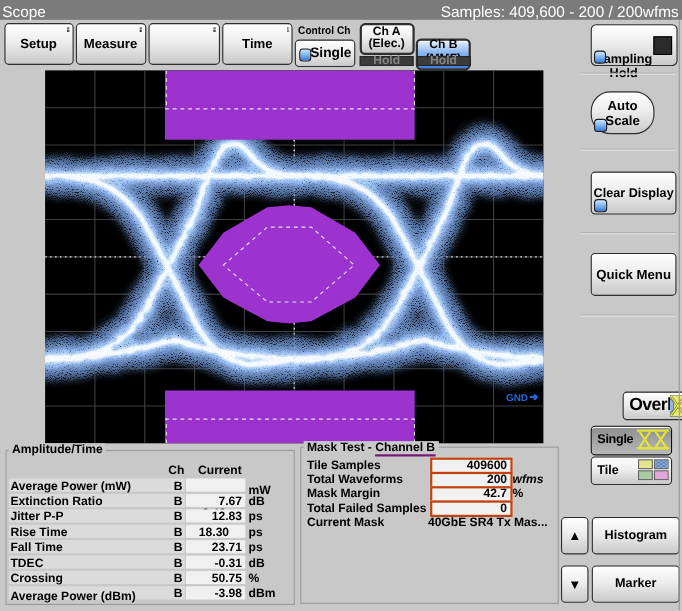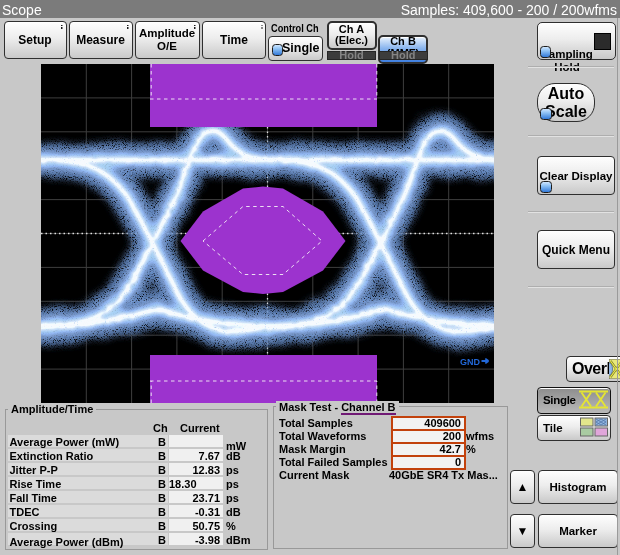--- a/index.html
+++ b/index.html
@@ -44,21 +44,20 @@
       <i class="r"></i>
       <i class="b r"></i>
     </div></div>
 <div class="btn" style="left:68.5px;top:21px;width:64px;height:38px;font-size:12px;">Measure<div class="dots">
       <i></i>
       <i class="b"></i>
       <i class="r"></i>
       <i class="b r"></i>
     </div></div>
 <div class="btn" style="left:134.5px;top:21px;width:65px;height:38px;font-size:11.5px;line-height:13px;">
-    <span>Amplitude<br>O/E</span>
     <div class="dots">
       <i></i>
       <i class="b"></i>
       <i class="r"></i>
       <i class="b r"></i>
     </div>
   </div>
 <div class="btn" style="left:202px;top:21px;width:64px;height:38px;font-size:12px;">Time<div class="dots">
       <i></i>
       <i class="b"></i>
@@ -78,21 +77,21 @@
   </div>
 <div class="holdbar" style="left:327px;top:50.5px;width:47px;height:7px;line-height:7px;">Hold</div>
 <div class="holdbar" style="left:378.5px;top:50.5px;width:47.5px;height:7px;line-height:7px;">Hold</div>
 
 <div class="btn" style="left:536.5px;top:21.5px;width:79px;height:38.5px;font-size:11.5px;line-height:12.5px;border-radius:5px;">
     <span style="margin-right:18px;margin-top:40px;">Sampling<br>Hold</span>
 <div style="position:absolute;right:4px;top:10.5px;width:15px;height:15px;background:#2b2b2b;border:1px solid #000;"></div>
 <div class="led" style="left:2px;bottom:1.5px;"></div>
   </div>
 <div class="sep" style="top:66px;"></div>
-<div class="btn" style="left:537px;top:83px;width:58px;height:39px;font-size:16px;border-radius:18px;">Auto Scale<div class="led" style="left:2px;bottom:1.5px;"></div></div>
+<div class="btn" style="left:537px;top:83px;width:58px;height:39px;font-size:12px;border-radius:18px;">Auto Scale<div class="led" style="left:2px;bottom:1.5px;"></div></div>
 <div class="sep" style="top:135px;"></div>
 <div class="btn" style="left:537px;top:156px;width:78px;height:39px;font-size:11.5px;white-space:nowrap;">Clear Display<div class="led" style="left:2px;bottom:1.5px;"></div></div>
 <div class="sep" style="top:211px;"></div>
 <div class="btn" style="left:537px;top:230px;width:78px;height:39px;font-size:12px;text-align:center;">Quick Menu</div>
 <div class="sep" style="top:286px;"></div>
 
 <div class="btn" style="left:537px;top:356px;width:74px;height:26px;font-size:16px;letter-spacing:-0.5px;justify-content:flex-start;padding-left:5px;margin-left:29px;">Overlap
 <svg style="position:absolute;right:1px;top:1.5px;" width="29" height="20" viewBox="0 0 29 20">
 <rect x="0" y="0" width="29" height="20" fill="#e9e97a" stroke="#666"></rect>
 <ellipse cx="0.5" cy="10" rx="3" ry="6" fill="#93b7e4" stroke="#4a6a9a" stroke-width="0.8"></ellipse>
@@ -223,21 +222,21 @@
 <div class="row" style="left:8px;top:463px;width:160px;"></div>
 <div class="row" style="left:169px;top:463px;width:54px;background:#f0f0f0;"></div>
 <div class="lbl" style="left:9.5px;top:463.5px;">Jitter P-P</div>
 <div class="lbl" style="left:158px;top:463.5px;">B</div>
 <div class="lbl" style="left:169px;top:463.5px;width:51px;text-align:right;">12.83</div>
 <div class="lbl" style="left:226px;top:463.5px;">ps</div>
 <div class="row" style="left:8px;top:477px;width:160px;"></div>
 <div class="row" style="left:169px;top:477px;width:54px;background:#f0f0f0;"></div>
 <div class="lbl" style="left:9.5px;top:477.5px;">Rise Time</div>
 <div class="lbl" style="left:158px;top:477.5px;">B</div>
-<div class="lbl" style="left:169px;top:477.5px;width:51px;text-align:left;">18.30</div>
+<div class="lbl" style="left:169px;top:477.5px;width:51px;text-align:center;">18.30</div>
 <div class="lbl" style="left:226px;top:477.5px;">ps</div>
 <div class="row" style="left:8px;top:491px;width:160px;"></div>
 <div class="row" style="left:169px;top:491px;width:54px;background:#f0f0f0;"></div>
 <div class="lbl" style="left:9.5px;top:491.5px;">Fall Time</div>
 <div class="lbl" style="left:158px;top:491.5px;">B</div>
 <div class="lbl" style="left:169px;top:491.5px;width:51px;text-align:right;">23.71</div>
 <div class="lbl" style="left:226px;top:491.5px;">ps</div>
 <div class="row" style="left:8px;top:505px;width:160px;"></div>
 <div class="row" style="left:169px;top:505px;width:54px;background:#f0f0f0;"></div>
 <div class="lbl" style="left:9.5px;top:505.5px;">TDEC</div>
@@ -254,25 +253,25 @@
 <div class="row" style="left:169px;top:533px;width:54px;background:#f0f0f0;"></div>
 <div class="lbl" style="left:9.5px;top:536px;text-align:center;">Average Power (dBm)</div>
 <div class="lbl" style="left:158px;top:533.5px;">B</div>
 <div class="lbl" style="left:169px;top:533.5px;width:51px;text-align:right;">-3.98</div>
 <div class="lbl" style="left:226px;top:533.5px;">dBm</div>
 </div>
 
 <div class="panel" style="left:272.5px;top:405.5px;width:233px;height:141px;border-color:#999;"></div>
 <div class="ptitle" style="left:276px;top:400.5px;">Mask Test - <span style="border-bottom:2px solid #701a75;">Channel B</span></div>
 <div id="maskrows">
-<div class="lbl" style="left:279px;top:416.5px;">Total Samples</div>
+<div class="lbl" style="left:279px;top:416.5px;">Tile Samples</div>
 <div class="vbox" style="left:391px;top:416px;width:68px;height:11px;line-height:11px;padding-right:3px;">409600</div>
 <div class="lbl" style="left:279px;top:429.5px;">Total Waveforms</div>
 <div class="vbox" style="left:391px;top:429px;width:68px;height:11px;line-height:11px;padding-right:3px;">200</div>
-<div class="lbl" style="left:466px;top:429.5px;">wfms</div>
+<div class="lbl" style="left:466px;top:429.5px;font-style:italic;">wfms</div>
 <div class="lbl" style="left:279px;top:442.5px;">Mask Margin</div>
 <div class="vbox" style="left:391px;top:442px;width:68px;height:11px;line-height:11px;padding-right:3px;">42.7</div>
 <div class="lbl" style="left:466px;top:442.5px;">%</div>
 <div class="lbl" style="left:279px;top:455.5px;">Total Failed Samples</div>
 <div class="vbox" style="left:391px;top:455px;width:68px;height:11px;line-height:11px;padding-right:3px;">0</div>
 <div class="lbl" style="left:279px;top:468.5px;">Current Mask</div>
 <div class="lbl" style="left:389px;top:468.5px;">40GbE SR4 Tx Mas...</div>
 </div>
 
 </body></html>

